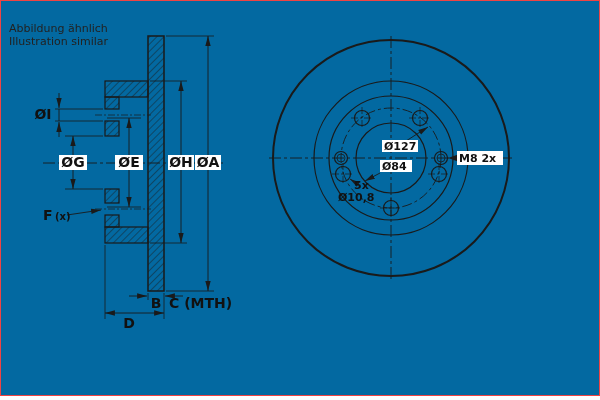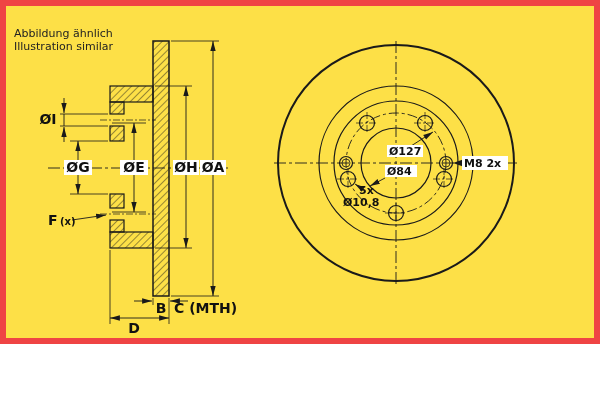--- a/index.html
+++ b/index.html
@@ -1,18 +1,18 @@
 <!DOCTYPE html>
 <html><head>
 <meta charset="utf-8">
 <style>
   html,body{margin:0;padding:0;background:#fff;}
   .page{
-    width:600px;height:344px;position:relative;background:#fde047;
-    border:6px solid #ef4444;box-sizing:border-box;overflow:hidden;
+    width:600px;height:396px;position:relative;background:#0369a1;
+    border:1px solid #ef4444;box-sizing:border-box;overflow:hidden;
     font-family:"DejaVu Sans","Liberation Sans",sans-serif;
   }
   svg{display:block;}
   text{fill:#111;font-family:"DejaVu Sans","Liberation Sans",sans-serif;}
   .dim-label{font-size:14px;font-weight:bold;}
   .dim-label-sm{font-size:10px;font-weight:bold;}
   .front-label{font-size:11px;font-weight:bold;}
   .note-text{font-size:11px;font-weight:normal;fill:#222;}
   .thin{stroke:#1a1a1a;stroke-width:0.8;fill:none;}
   .med{stroke:#1a1a1a;stroke-width:1.2;fill:none;}

